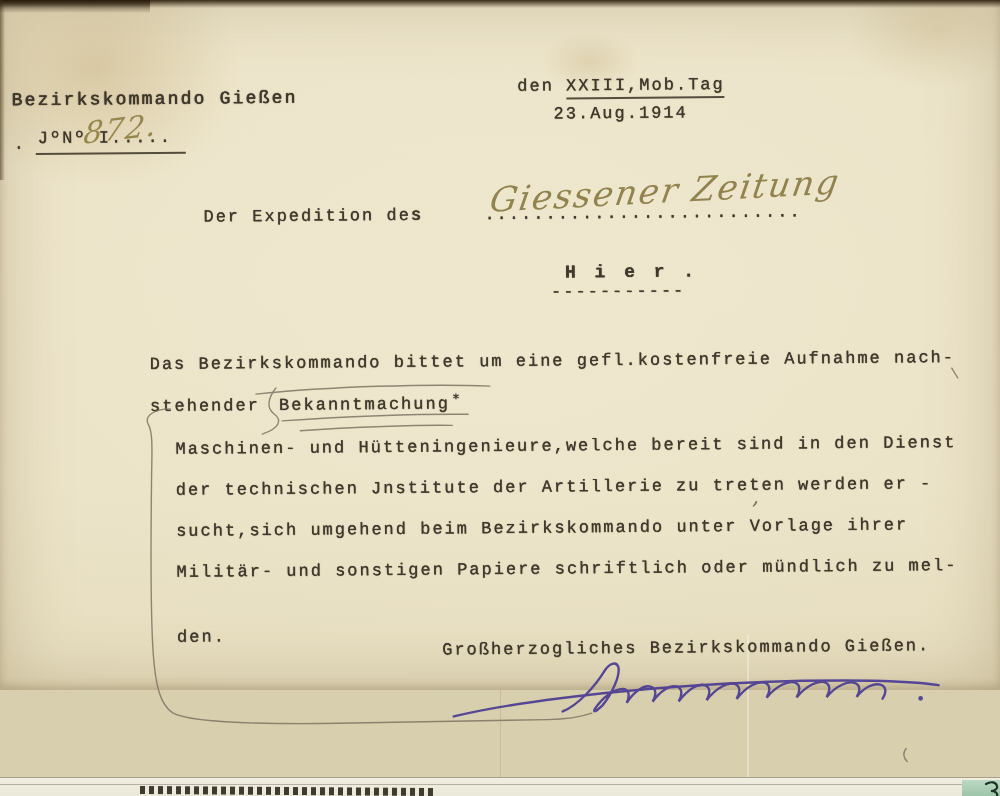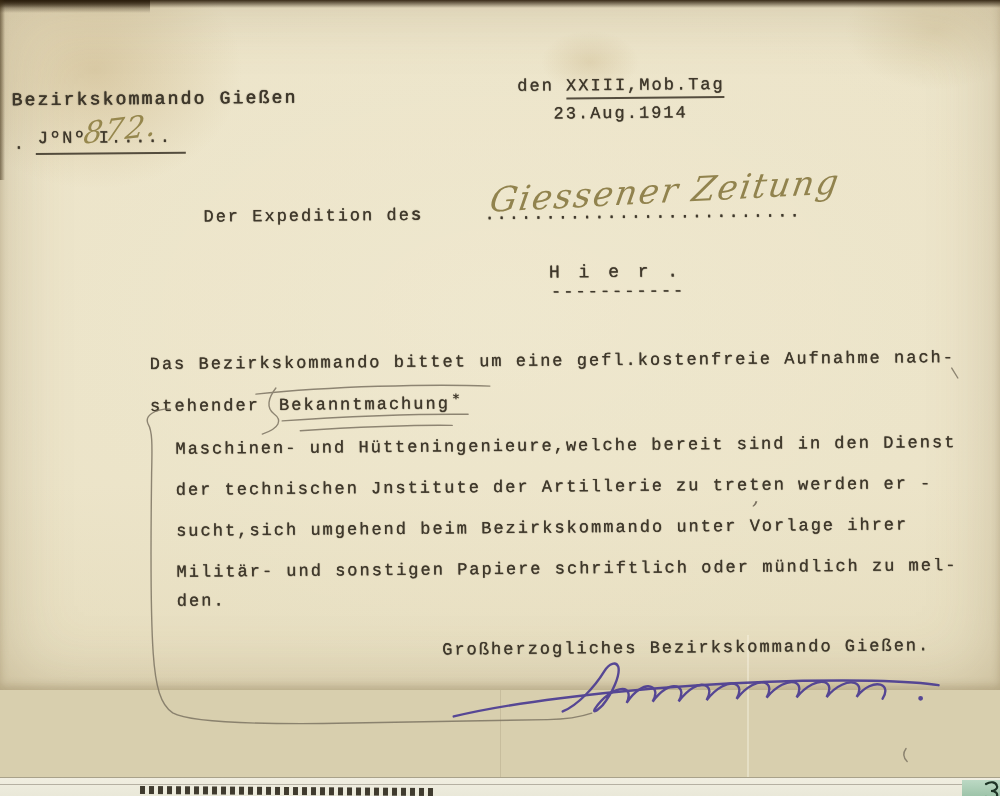--- a/index.html
+++ b/index.html
@@ -75,33 +75,33 @@
       <div class="t" style="left:520px;top:76px;"><span>den </span><span class="u-type" style="padding-bottom:2px;">XXIII,Mob.Tag</span></div>
 
       <div class="t" style="left:556px;top:104px;">23.Aug.1914</div>
 
       <div class="t" style="left:205px;top:204px;"><span>Der Expedition de</span><span class="t-bold">s</span></div>
 
       <div class="t" style="left:486px;top:204px;">..........................</div>
 
       <div class="hand" style="left:492px;top:172px;font-size:34px;letter-spacing:2px;transform:rotate(-2.5deg) skewX(-12deg);opacity:.95;">Giessener Zeitung</div>
 
-      <div class="t t-big" style="left:550px;top:262px;letter-spacing:4px;">H i e r .</div>
+      <div class="t t-big" style="left:566px;top:262px;letter-spacing:4px;font-weight:bold;">H i e r .</div>
       <div class="t" style="left:552px;top:282px;">-----------</div>
 
       <div class="t" style="left:150px;top:351px;">Das Bezirkskommando bittet um eine gefl.kostenfreie Aufnahme nach-</div>
       <div class="t" style="left:150px;top:393px;">stehender</div>
       <div class="t" style="left:279px;top:393px;">Bekanntmachung</div>
       <div class="t" style="left:452px;top:389px;font-size:13px;">∗</div>
 
       <div class="t" style="left:175px;top:436px;">Maschinen- und Hütteningenieure,welche bereit sind in den Dienst</div>
       <div class="t" style="left:175px;top:477px;">der technischen Jnstitute der Artillerie zu treten werden er -</div>
       <div class="t" style="left:175px;top:518px;">sucht,sich umgehend beim Bezirkskommando unter Vorlage ihrer</div>
       <div class="t" style="left:175px;top:559px;">Militär- und sonstigen Papiere schriftlich oder mündlich zu mel-</div>
-      <div class="t" style="left:175px;top:588px;">den.</div>
+      <div class="t" style="left:175px;top:624px;">den.</div>
 
       <div class="hand" style="left:751px;top:486px;font-size:22px;color:#7d7463;">,</div>
 
       <div class="t" style="left:440px;top:639px;">Großherzogliches Bezirkskommando Gießen.</div>
 
       <svg class="overlay" width="1000" height="778" viewBox="0 0 1000 778">
         <g stroke="#7d7463" stroke-width="1.4" fill="none" stroke-linecap="round" opacity=".85">
 
           <path d="M256,392 C330,385 430,383 490,386"></path>
 

